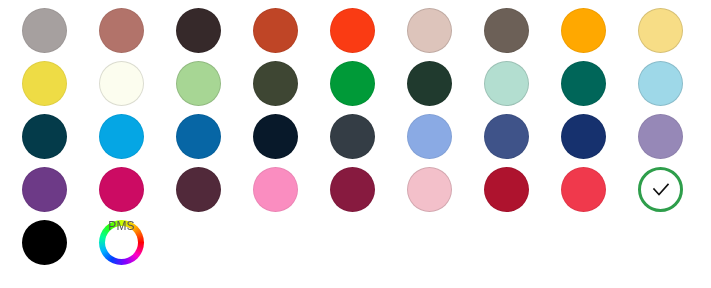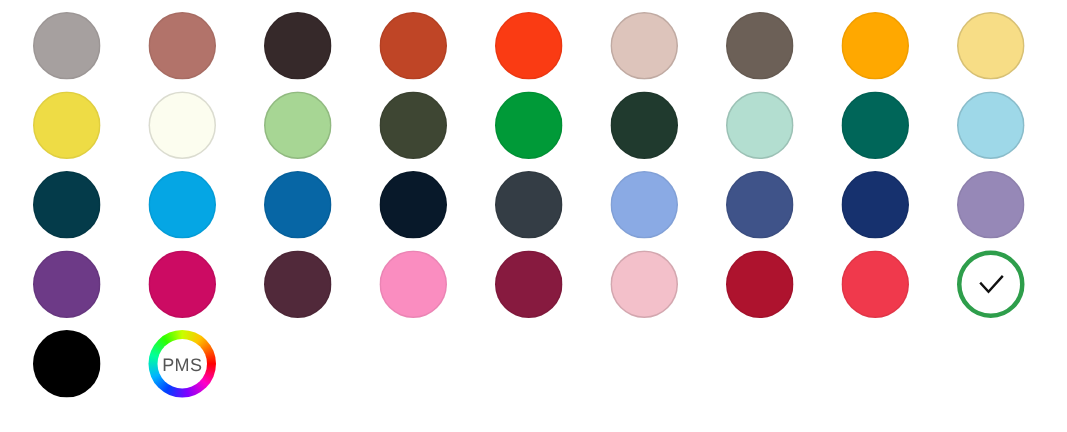--- a/index.html
+++ b/index.html
@@ -79,21 +79,21 @@
       #0040ff 120deg,
       #00b4ff 155deg,
       #00ff9d 195deg,
       #2fff00 235deg,
       #c8ff00 270deg,
       #ffc400 305deg,
       #ff5a00 335deg,
       #ff0000 360deg
     );
     display: flex;
-    align-items: center;
+    align-items: flex-start;
     justify-content: center;
   }
   .swatch-pms::after {
     content: "";
     position: absolute;
     left: 6px;
     top: 6px;
     right: 6px;
     bottom: 6px;
     background: #ffffff;

